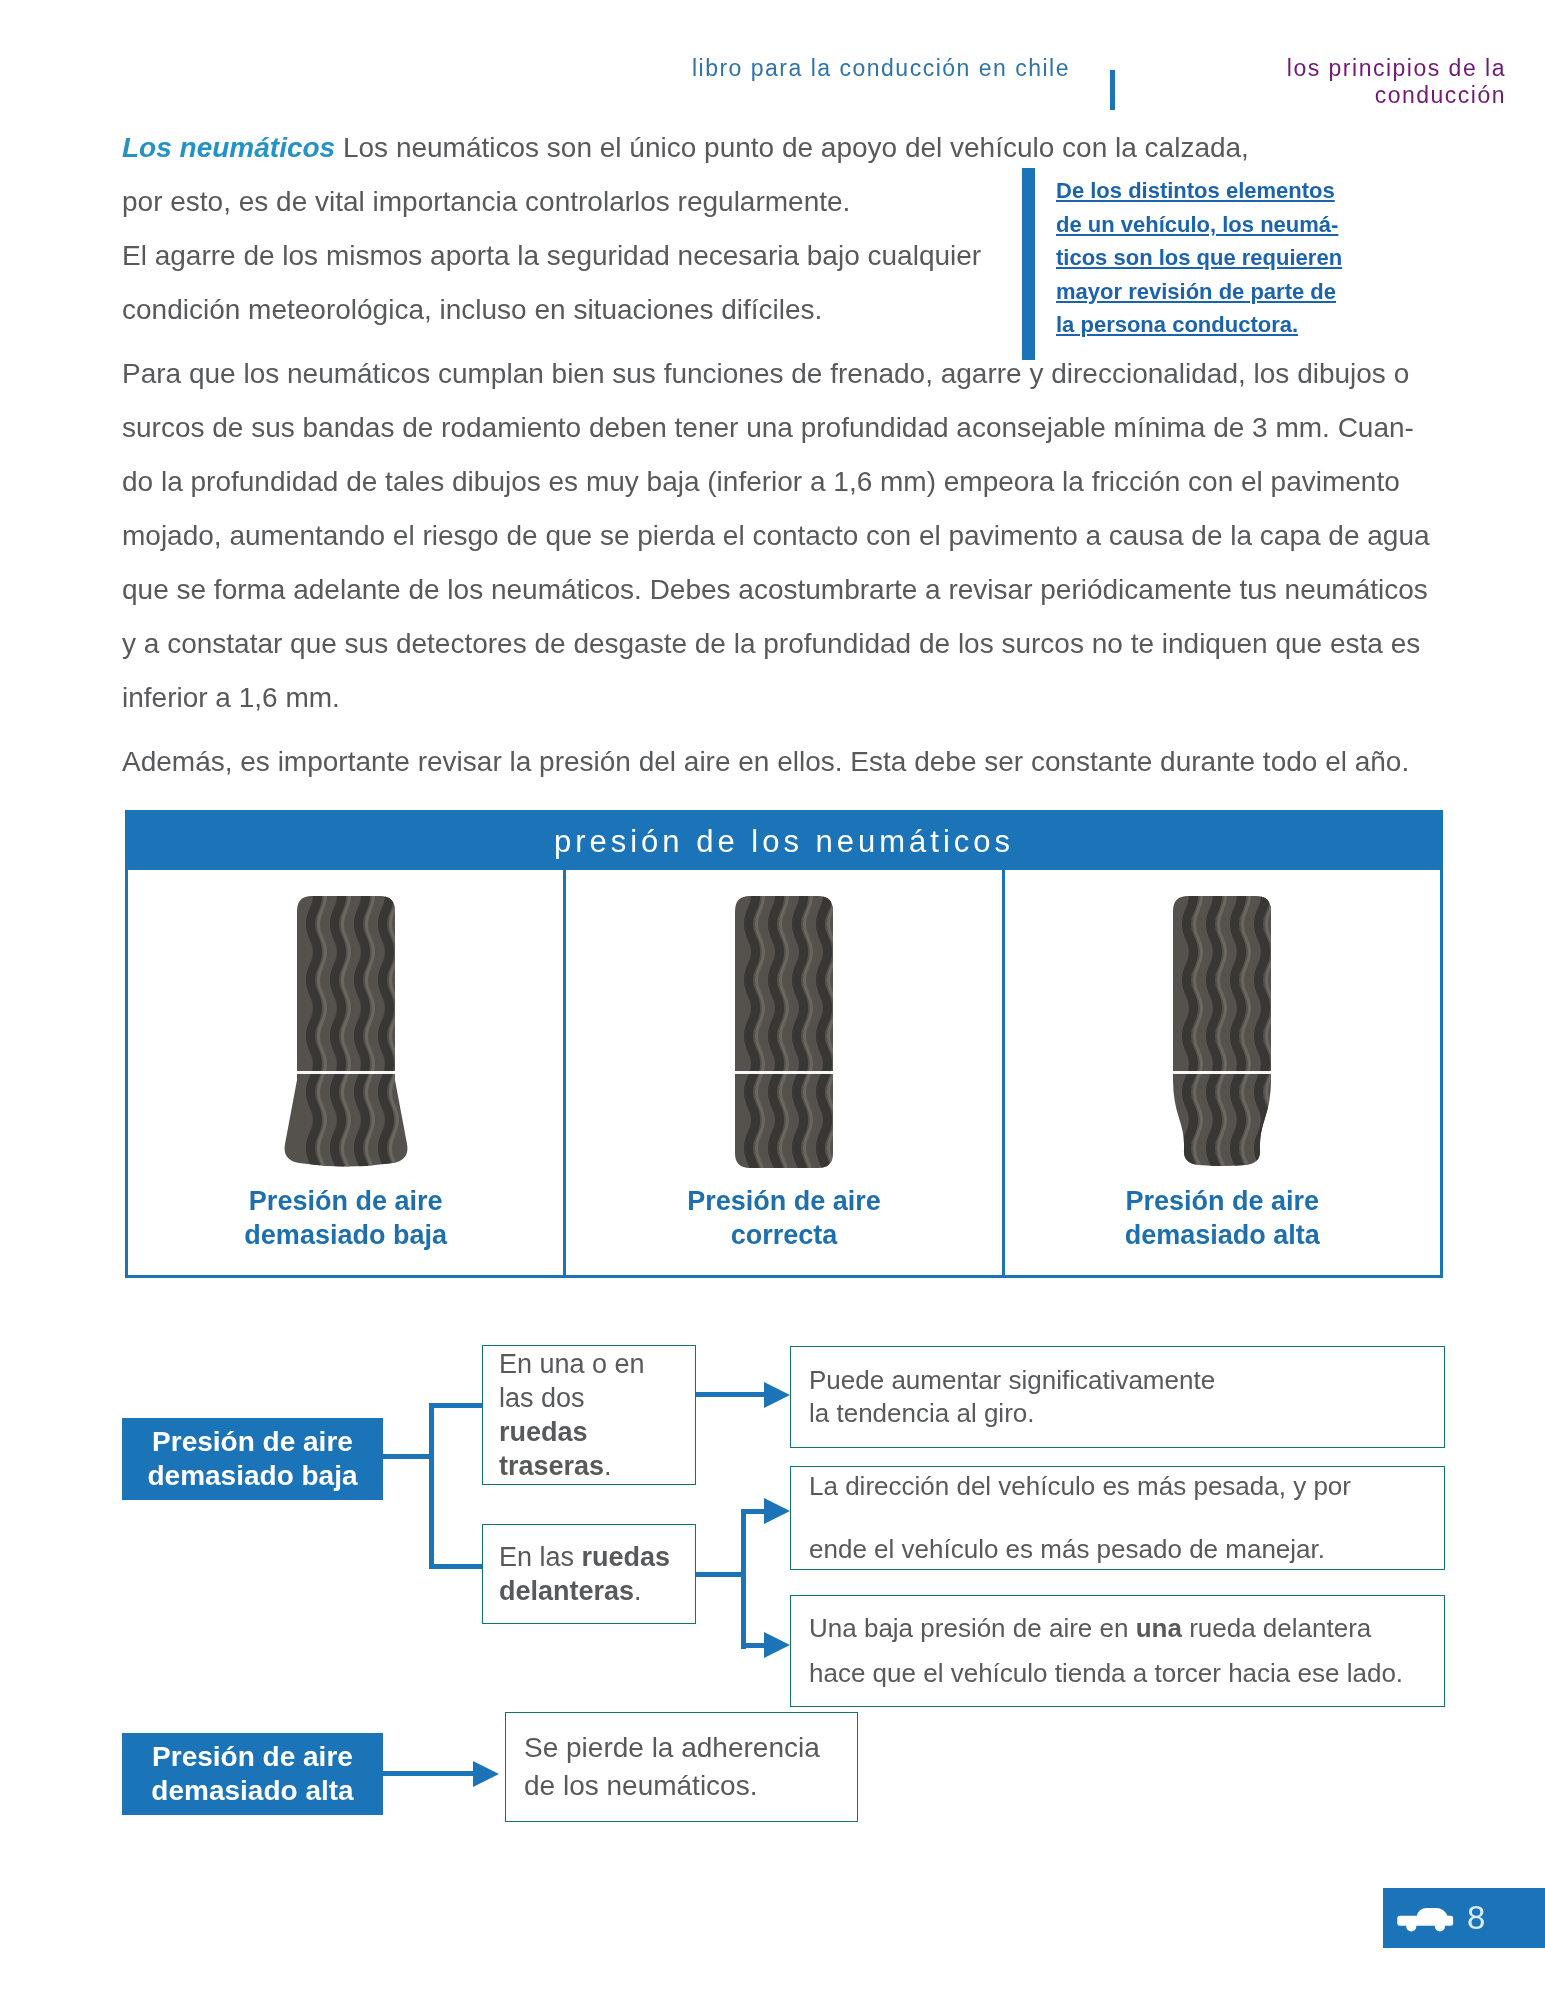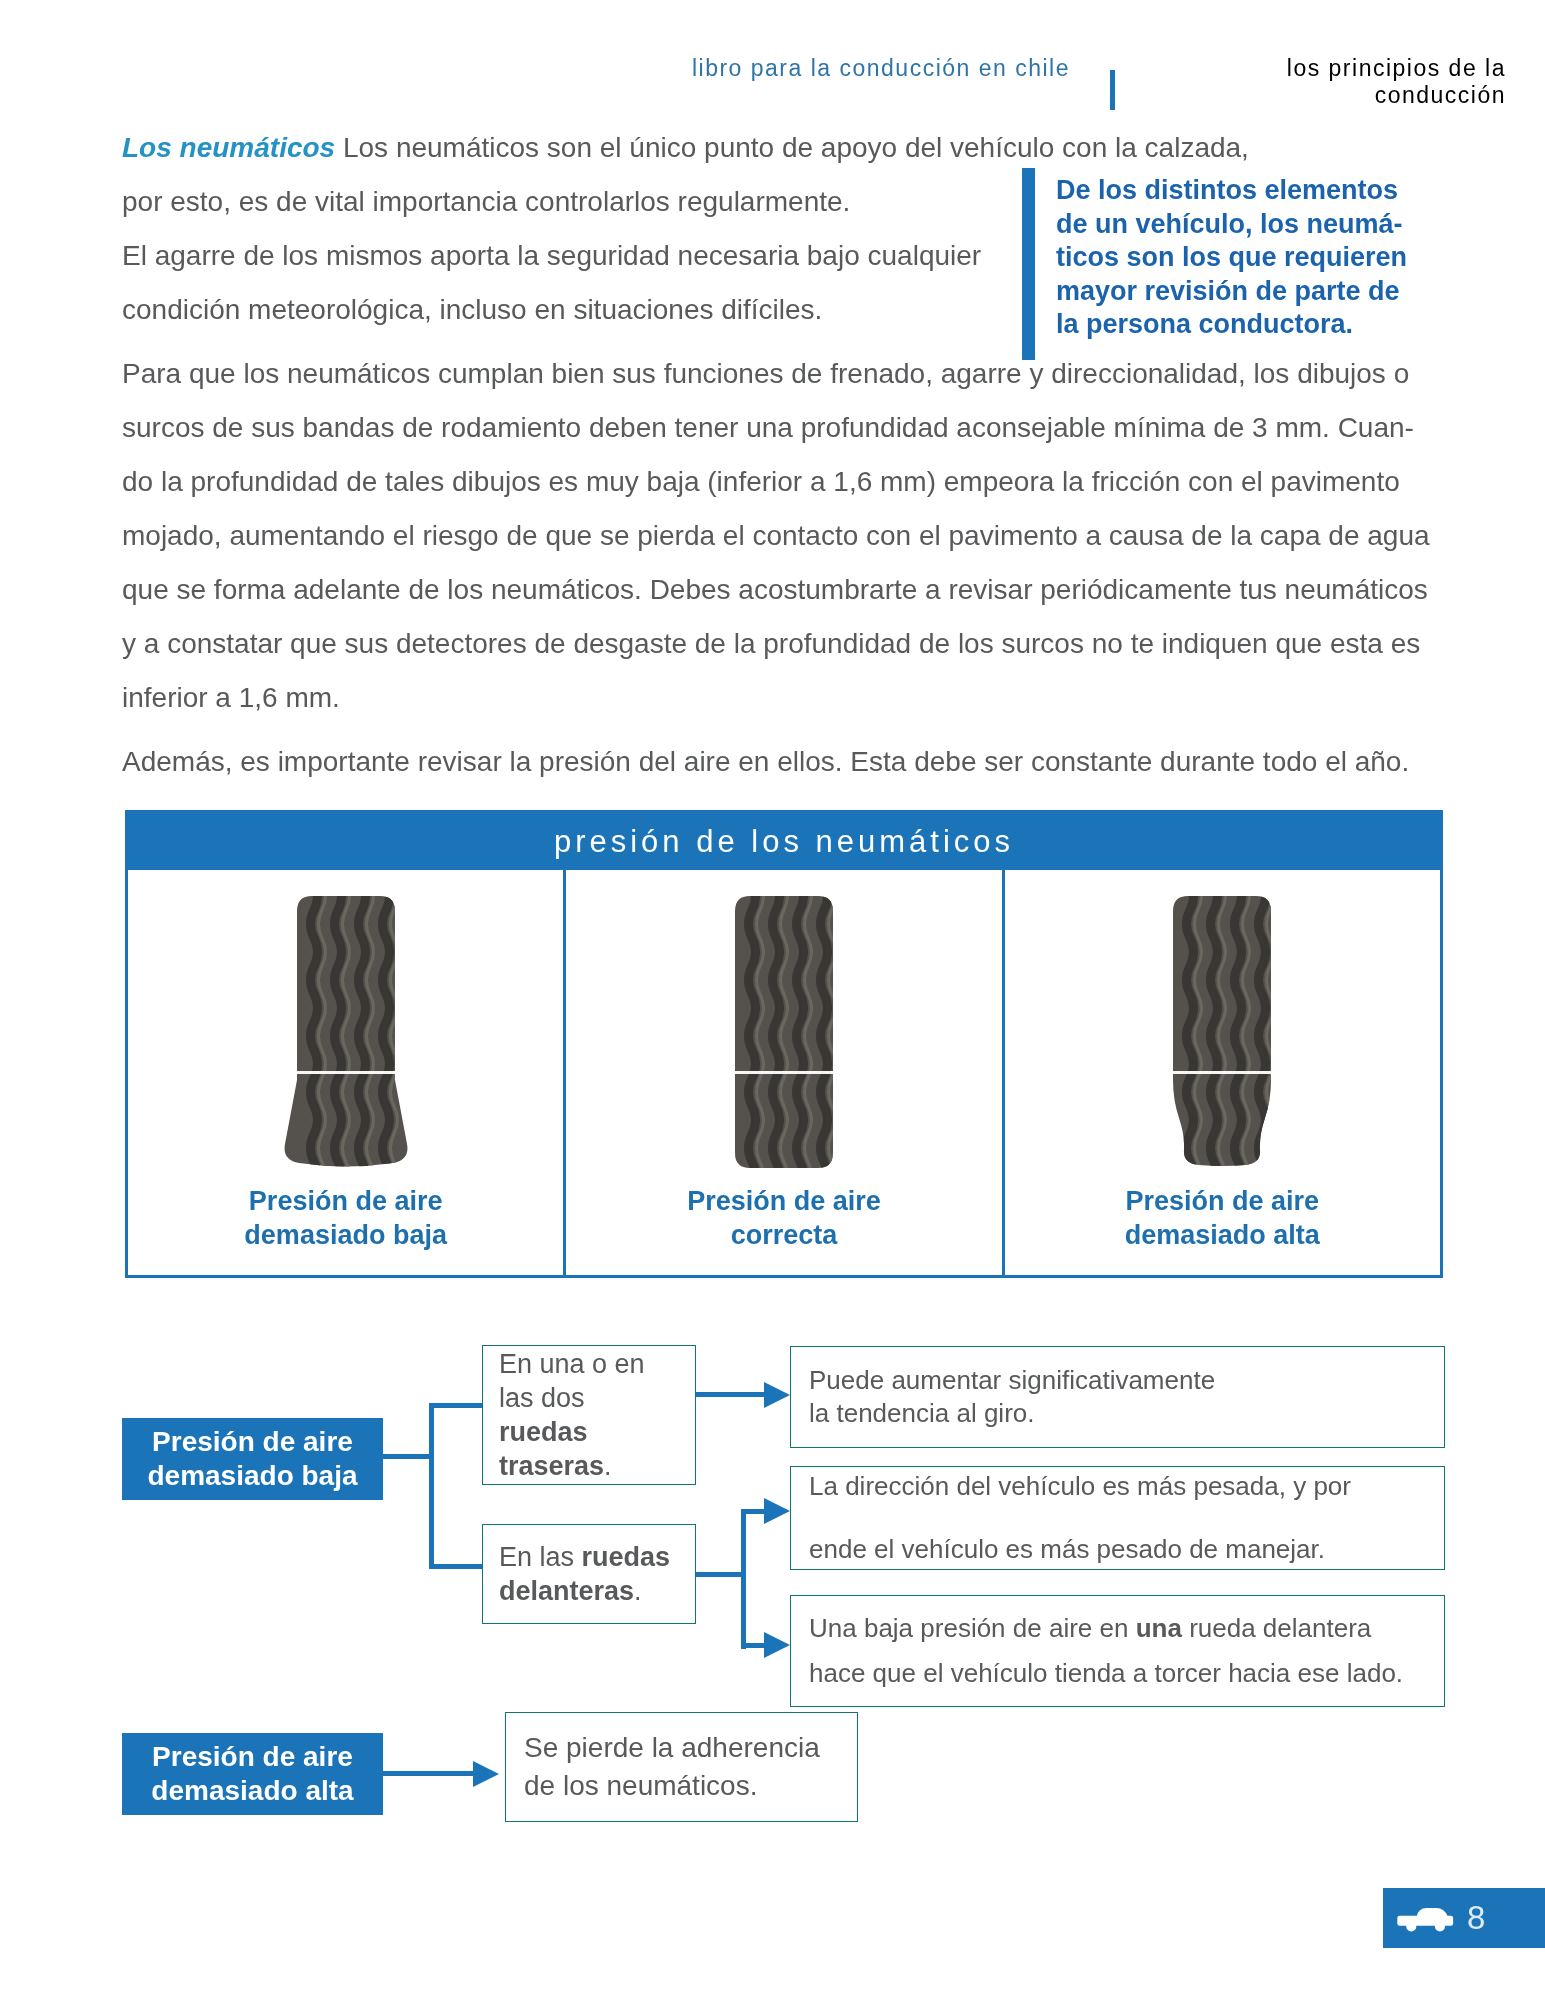--- a/index.html
+++ b/index.html
@@ -5,30 +5,30 @@
   html,body{margin:0;padding:0;background:#ffffff;}
   .page{
     position:relative;width:1545px;height:2000px;background:#ffffff;overflow:hidden;
     font-family:"Liberation Sans", sans-serif;
   }
   
   .hdr-left{position:absolute;left:0;top:55px;width:1070px;text-align:right;
     font-size:23px;letter-spacing:1.5px;color:#2f74a7;}
   .hdr-sep{position:absolute;left:1110px;top:70px;width:5px;height:40px;background:#1b74b8;}
   .hdr-right{position:absolute;left:1148px;top:55px;width:358px;text-align:right;
-    font-size:23px;letter-spacing:1.5px;color:#000000;}
+    font-size:23px;letter-spacing:1.5px;color:#701a75;}
   
   .intro{position:absolute;left:122px;top:121px;width:1330px;color:#58595b;font-size:28px;}
   .intro .para{margin:0 0 10px 0;}
   .intro .ln{line-height:54px;white-space:nowrap;}
   .lead{color:#2492c4;font-weight:bold;font-style:italic;}
   
   .callout-bar{position:absolute;left:1022px;top:168px;width:13px;height:192px;background:#1b74b8;}
   .callout{position:absolute;left:1056px;top:174px;width:400px;color:#1b63ac;
-    font-size:27px;font-weight:bold;}
+    font-size:22px;font-weight:bold;text-decoration:underline;}
   .callout .ln{line-height:33.5px;white-space:nowrap;}
   
   .ptable{position:absolute;left:125px;top:810px;width:1318px;border:3px solid #1b74b8;box-sizing:border-box;}
   .ptable-hd{height:57px;background:#1b74b8;color:#ffffff;display:flex;align-items:center;justify-content:center;
     font-size:31px;letter-spacing:4px;}
   .ptable-body{display:flex;height:405px;}
   .pcol{flex:1;position:relative;display:flex;flex-direction:column;align-items:center;box-sizing:border-box;}
   .pcol + .pcol{border-left:3px solid #1b74b8;}
   .tire{margin-top:24px;}
   .pcap{margin-top:12px;text-align:center;color:#1e6fad;font-weight:bold;font-size:27px;line-height:34px;}

